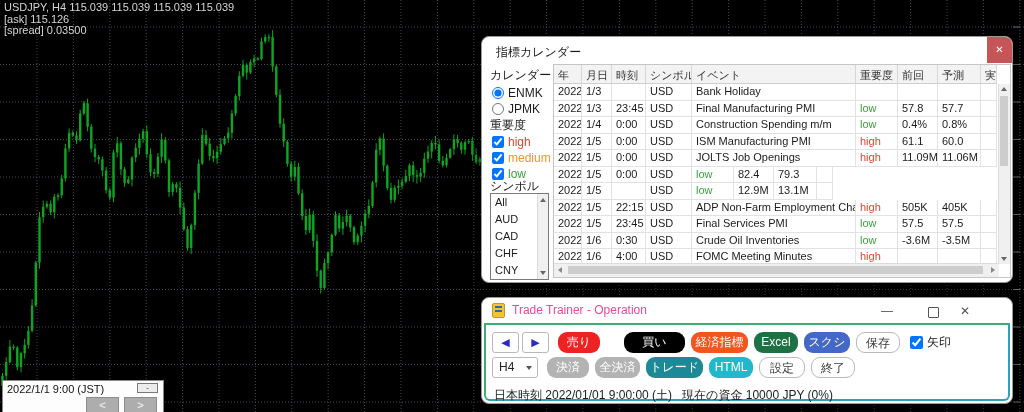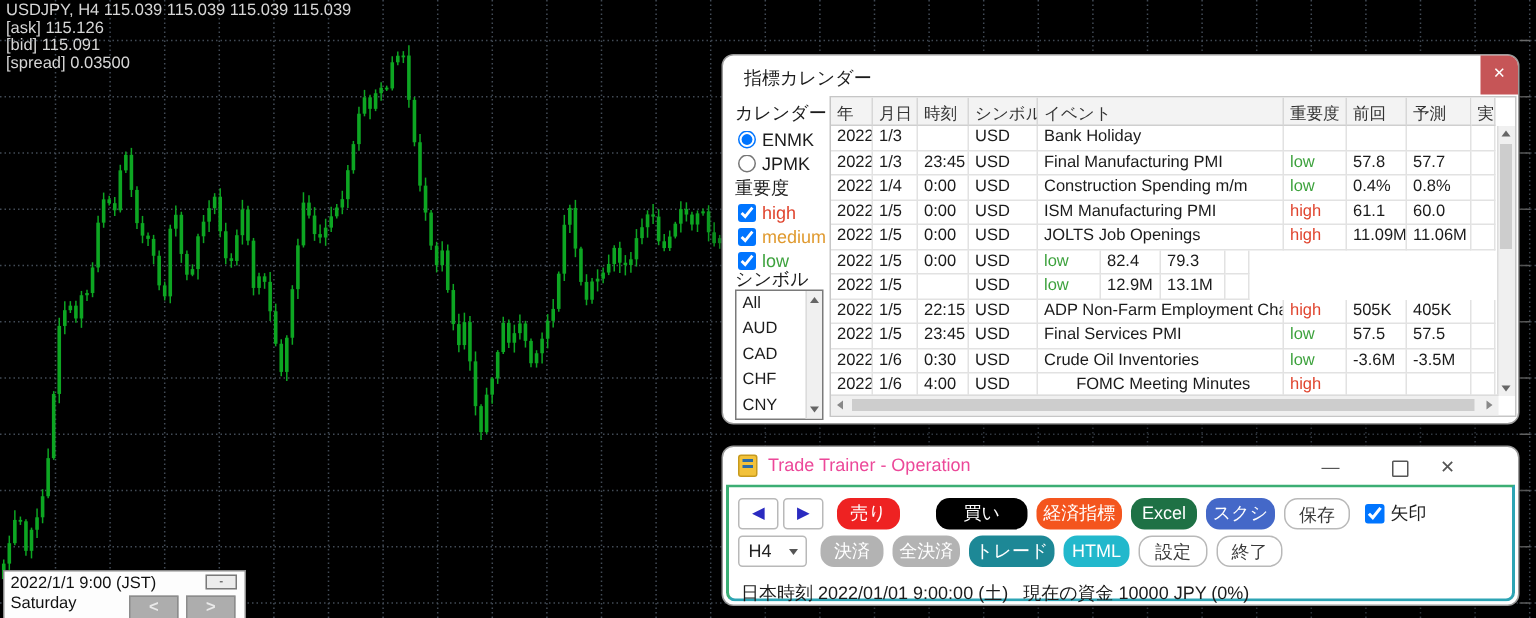--- a/index.html
+++ b/index.html
@@ -413,27 +413,25 @@
     <rect x="471.199999999999" y="140.87955555998406" width="2.4" height="13.980923487284684" fill="#0da622"></rect>
     <line x1="476.099999999999" y1="148.2014643427903" x2="476.099999999999" y2="164.28342043857694" stroke="#0da622" stroke-width="1"></line>
     <rect x="474.899999999999" y="154.86047904726874" width="2.4" height="7.259738151325621" fill="#0da622"></rect>
     <line x1="479.799999999999" y1="156.60739511466" x2="479.799999999999" y2="165.8710587578549" stroke="#0da622" stroke-width="1"></line>
     <rect x="478.599999999999" y="158.75647276907995" width="2.4" height="3.363744429514412" fill="#0da622"></rect>
   </svg>
 
 <div class="chart-info">
   <div>USDJPY, H4 115.039 115.039 115.039 115.039</div>
   <div>[ask] 115.126</div>
-  <div>[bid] 115.091</div>
   <div>[spread] 0.03500</div>
 </div>
 
 <div class="time-box">
   <div>2022/1/1 9:00 (JST)</div>
-  <div>Saturday</div>
   <div class="mini-btn">-</div>
 </div>
 <div class="nav-chart-btn" style="left:86px;">&lt;</div>
 <div class="nav-chart-btn" style="left:124px;">&gt;</div>
 
 <div class="win" id="calendar-win">
   <div class="cal-title">指標カレンダー</div>
   <div class="cal-close">✕</div>
 
   <div class="side-label" style="top:30px;">カレンダー</div>
@@ -598,21 +596,21 @@
           <div class="t-cell" style="width: 42px; color: rgb(61, 162, 61);">low</div>
           <div class="t-cell" style="width: 40px;">-3.6M</div>
           <div class="t-cell" style="width: 43px;">-3.5M</div>
           <div class="t-cell" style="width: 16px;"></div>
         </div>
         <div class="t-row">
           <div class="t-cell" style="width: 28px;">2022</div>
           <div class="t-cell" style="width: 30px;">1/6</div>
           <div class="t-cell" style="width: 34px;">4:00</div>
           <div class="t-cell" style="width: 46px;">USD</div>
-          <div class="t-cell" style="width: 164px; text-align: center;">FOMC Meeting Minutes</div>
+          <div class="t-cell" style="width: 164px;">FOMC Meeting Minutes</div>
           <div class="t-cell" style="width: 42px; color: rgb(224, 69, 47);">high</div>
           <div class="t-cell" style="width: 40px;"></div>
           <div class="t-cell" style="width: 43px;"></div>
           <div class="t-cell" style="width: 16px;"></div>
         </div>
       </div>
     <div class="vscroll">
       <span class="tri-up" style="top:3px;"></span>
       <div class="thumb"></div>
       <span class="tri-down" style="bottom:3px;"></span>

